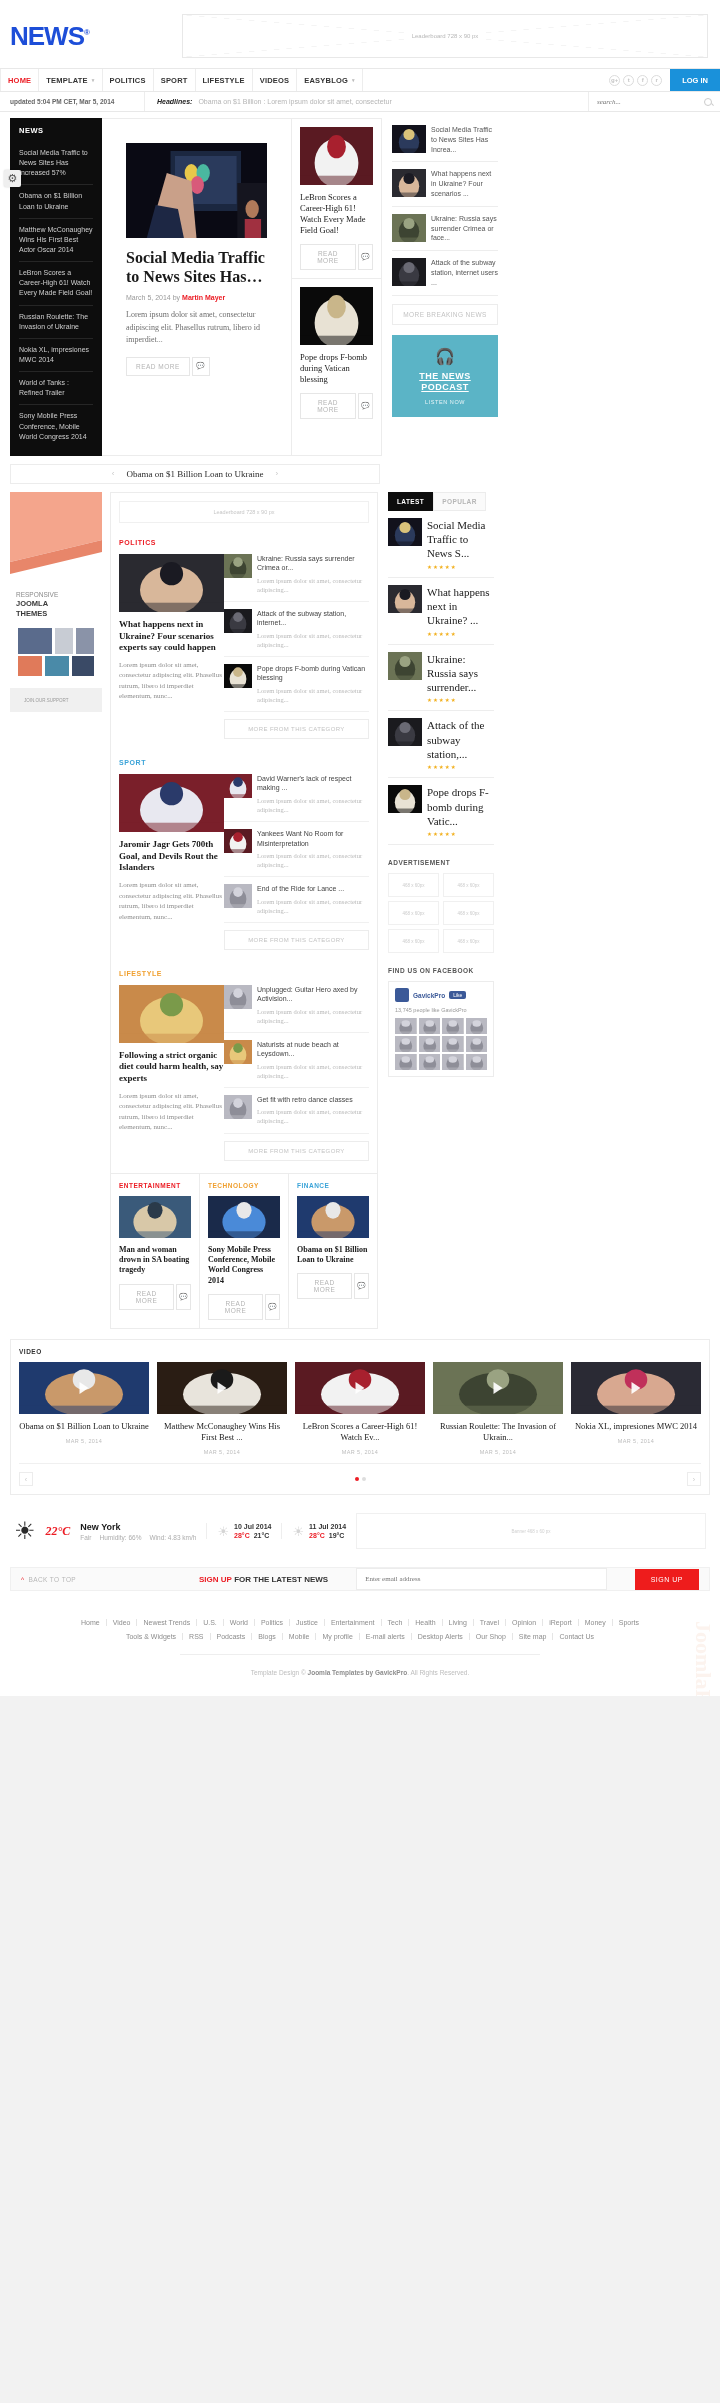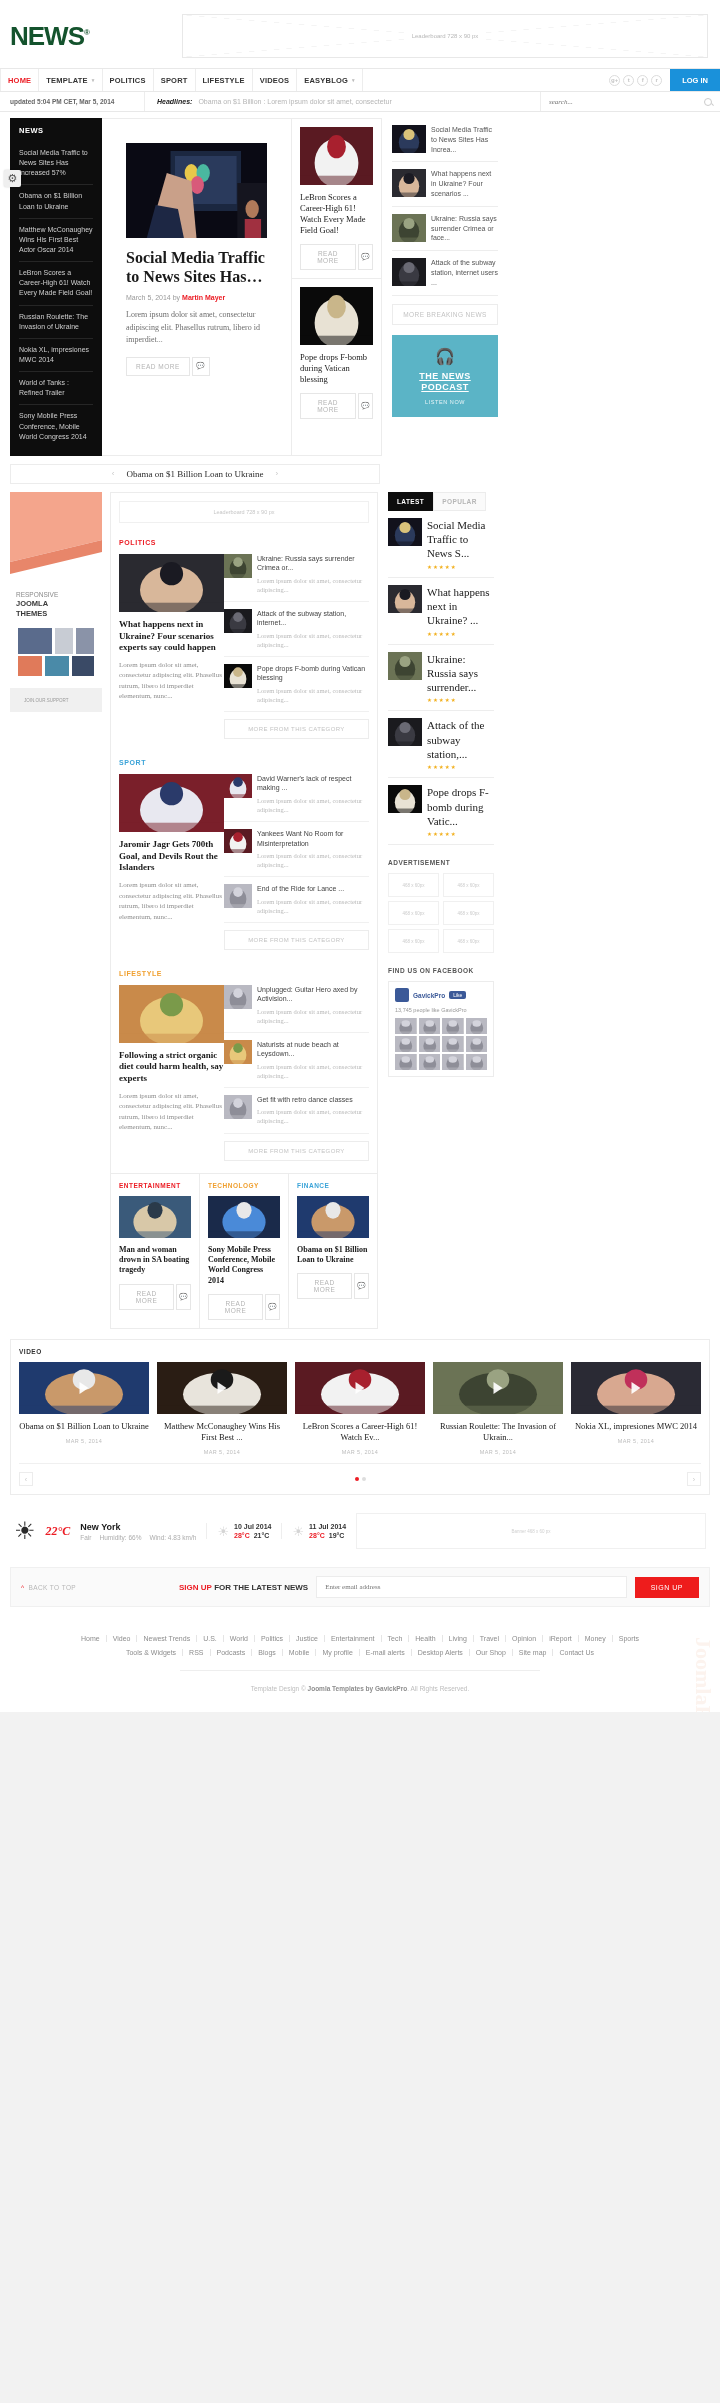--- a/index.html
+++ b/index.html
@@ -7,21 +7,21 @@
     width:720px; background:#f2f2f2;
     font-family:"Liberation Sans", sans-serif;
     font-size:8px; color:#444;
     -webkit-font-smoothing:antialiased;
   }
   .page { width:720px; background:#fff; }
 
   
   .topbar { display:flex; align-items:center; padding:14px 10px 10px 10px; }
   .logo { font-family:"Liberation Sans", sans-serif; font-weight:bold; font-size:26px;
-          color:#14532d; letter-spacing:-1px; position:relative; width:160px; }
+          color:#1d4ed8; letter-spacing:-1px; position:relative; width:160px; }
   .logo sup { font-size:8px; vertical-align:super; }
   .leaderboard { flex:1; height:44px; border:1px solid #e8e8e8; position:relative;
                  display:flex; align-items:center; justify-content:center;
                  color:#b8b8b8; font-size:6px; margin-left:12px; margin-right:2px;}
   .leaderboard:before, .leaderboard:after{
     content:""; position:absolute; left:0; top:0; width:100%; height:100%;
     background:linear-gradient(to bottom right, transparent 49.7%, #f4f4f4 49.8%, #f4f4f4 50.2%, transparent 50.3%);
   }
   .leaderboard:after{ background:linear-gradient(to top right, transparent 49.7%, #f4f4f4 49.8%, #f4f4f4 50.2%, transparent 50.3%); }
   .leaderboard span{ position:relative; z-index:2; background:#fff; padding:0 3px;}
@@ -43,21 +43,21 @@
   .login { background:#1a91da; color:#fff; font-size:7.5px; font-weight:bold;
            display:flex; align-items:center; padding:0 12px; }
 
   
   .subbar { display:flex; border-bottom:1px solid #e8e8e8; height:20px; align-items:stretch; }
   .updated { width:145px; display:flex; align-items:center; padding-left:10px;
              font-size:6.5px; font-weight:bold; color:#666; border-right:1px solid #ededed;}
   .headlines { flex:1; display:flex; align-items:center; padding-left:12px; gap:6px; overflow:hidden;}
   .headlines b{ font-style:italic; font-size:7px; color:#222; }
   .headlines span{ font-size:7px; color:#b5b5b5; white-space:nowrap;}
-  .searchbox { width:180px; border-left:1px solid #ededed; display:flex;
+  .searchbox { width:132px; border-left:1px solid #ededed; display:flex;
                align-items:center; padding:0 8px; justify-content:space-between; }
   .searchbox input { border:0; outline:0; font-size:7px; color:#bbb;
                      font-style:italic; width:100%; font-family:"Liberation Serif",serif;}
   .mag { width:8px; height:8px; border:1px solid #ccc; border-radius:50%; position:relative; flex:0 0 auto;}
   .mag:after{ content:""; position:absolute; width:3px; height:1px; background:#ccc;
               transform:rotate(45deg); right:-3px; bottom:0;}
 
   
   .topblock { display:flex; padding:6px 10px 0 10px; gap:0; }
   .col-news { width:92px; background:#0d0d0d; color:#d9d9d9; padding:8px 9px; position:relative; }
@@ -185,21 +185,21 @@
   .w-day{ display:flex; align-items:center; gap:5px; padding-left:10px; border-left:1px solid #eee;}
   .w-day .ds{ font-size:13px; color:#d5d5d5;}
   .w-day .dd{ font-size:7px; font-weight:bold; color:#333;}
   .w-day .dt{ font-size:7px; font-weight:bold; margin-top:2px;}
   .w-day .dt .hi{ color:#ec1c24;} .w-day .dt .lo{ color:#333; margin-left:4px;}
   .w-ad{ flex:1; border:1px solid #f0f0f0; height:36px; display:flex;
          align-items:center; justify-content:center; font-size:4.5px; color:#d0d0d0;}
 
   
   .signup{ margin:10px 10px 0; background:#fafafa; border:1px solid #f0f0f0;
-           display:flex; align-items:center; padding:8px 10px; gap:8px;justify-content:flex-end; }
+           display:flex; align-items:center; padding:0 10px; gap:28px;justify-content:flex-end; }
   .back-top{ font-size:6.5px; color:#b7b7b7; letter-spacing:.4px; width:150px;}
   .back-top i{ color:#ec1c24; font-style:normal; margin-right:4px;}
   .su-label{ font-size:8px; font-weight:bold; color:#333; flex:0 0 auto;}
   .su-label b{ color:#ec1c24;}
   .su-input{ flex:1; background:#fff; border:1px solid #ececec; padding:6px 8px;
              font-size:7px; color:#c5c5c5; font-family:"Liberation Serif",serif; outline:none;}
   .su-btn{ background:#ee1c1c; color:#fff; font-size:7px; letter-spacing:.5px;
            padding:7px 16px; border:0;}
 
   

